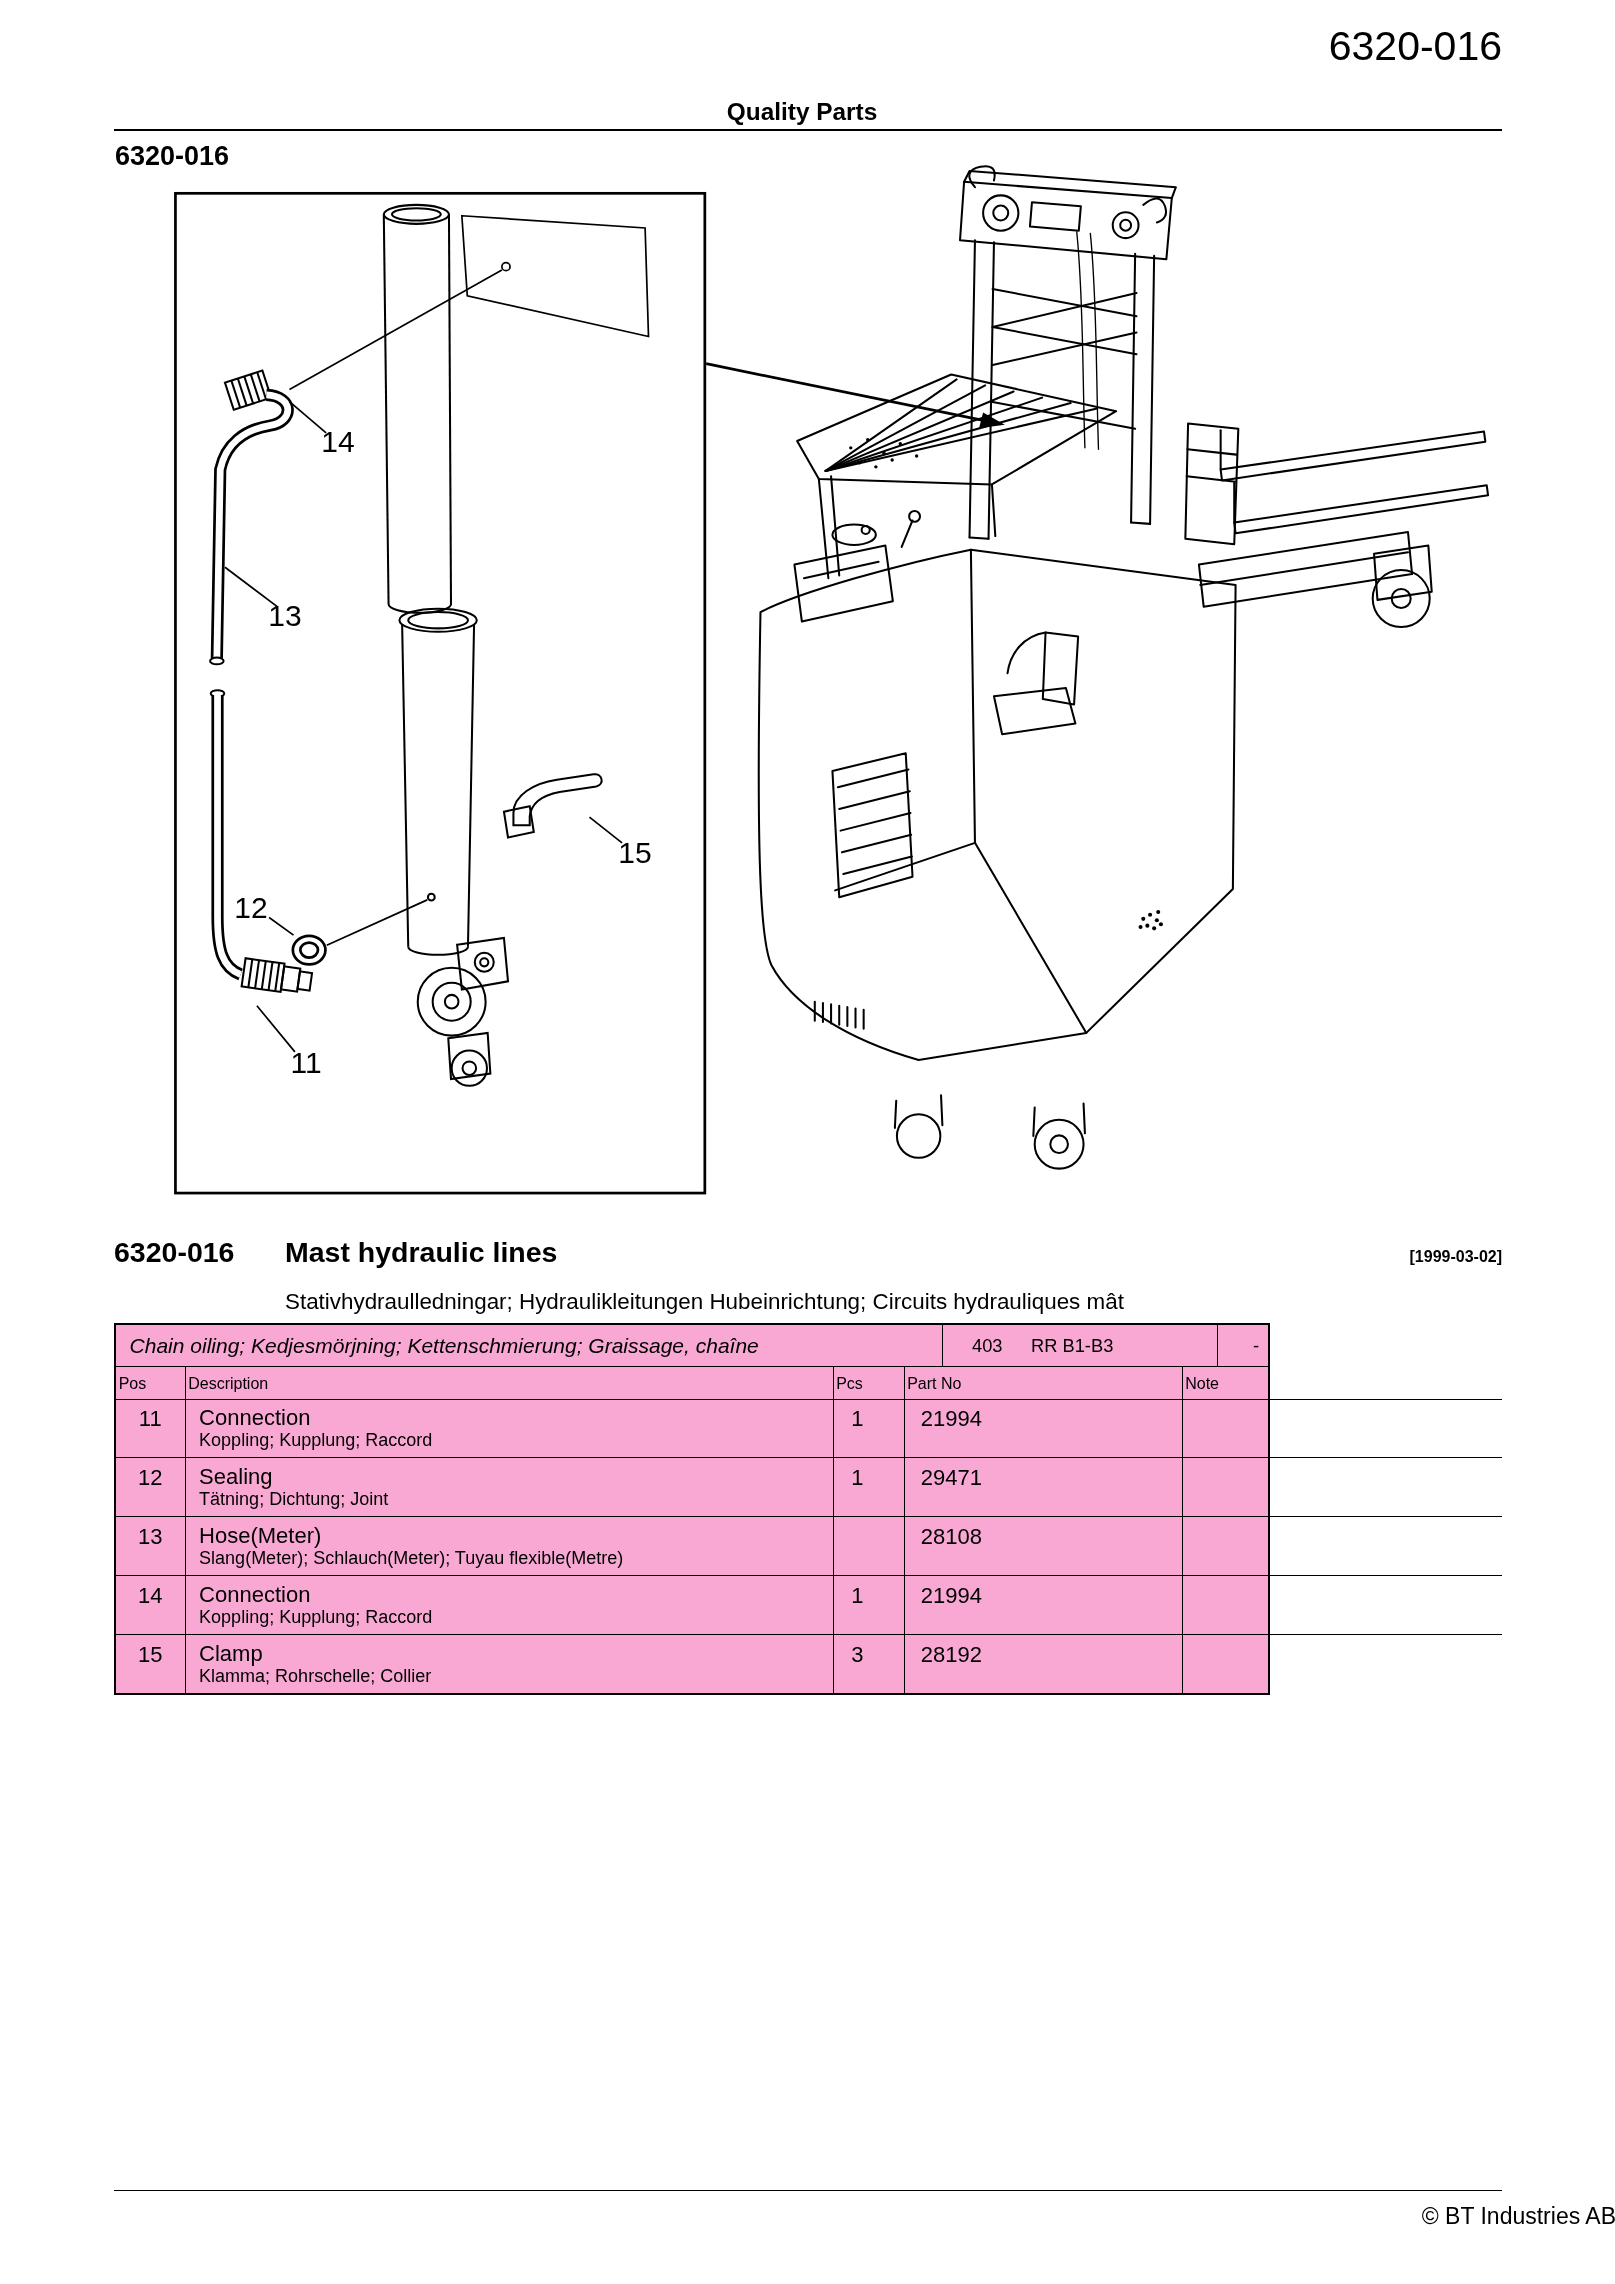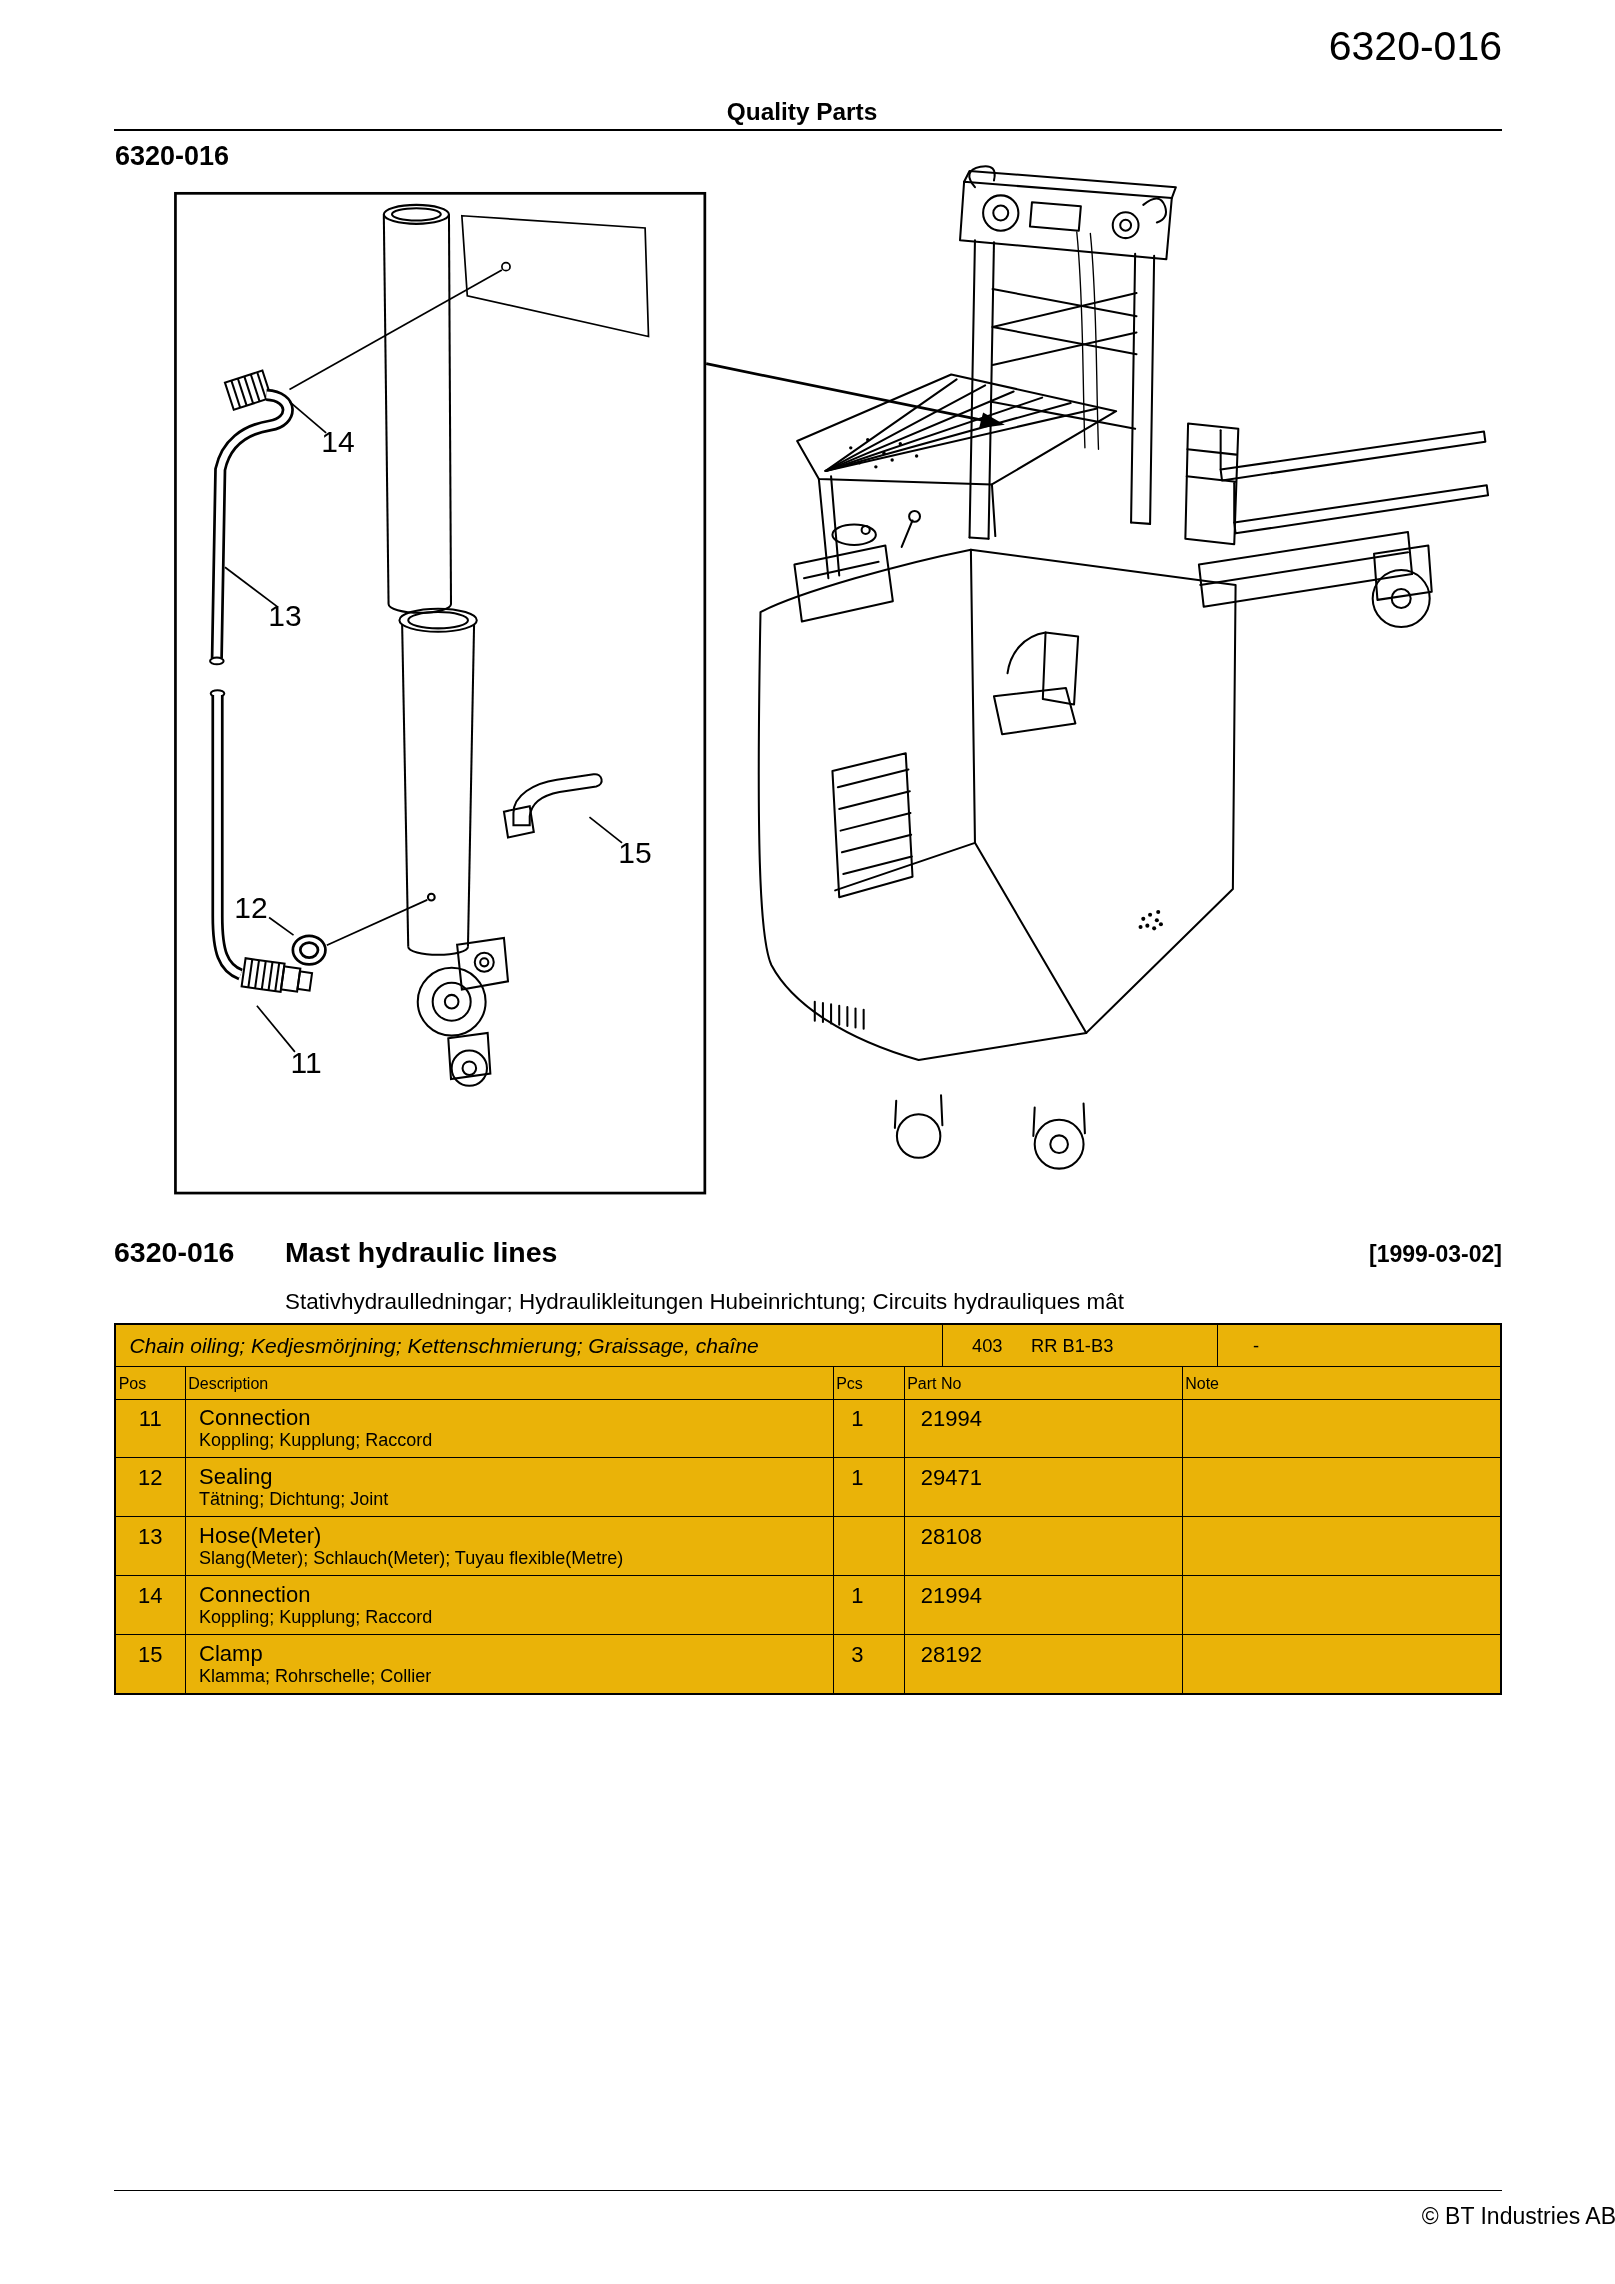--- a/index.html
+++ b/index.html
@@ -20,25 +20,25 @@
   
   .figure-area { position:absolute; top:156px; left:114px; width:1388px; height:1052px; }
   .figure-svg  { position:absolute; left:0; top:0; }
   .callout { position:absolute; transform:translate(-50%,-50%); font-size:30px; font-weight:400; }
 
   
   .section-title-row { position:absolute; top:1236px; left:114px; width:1388px;
                        display:flex; align-items:baseline; }
   .sec-num  { font-size:28.5px; font-weight:bold; width:171px; flex:none; }
   .sec-title{ font-size:28.5px; font-weight:bold; }
-  .sec-date { margin-left:auto; font-size:23px; font-weight:bold; }
+  .sec-date { margin-left:auto; font-size:16px; font-weight:bold; }
   .section-subtitle { position:absolute; top:1279px; left:285px; font-size:22.4px;margin-top:10px; }
 
   
-  .parts-table-wrap { position:absolute; top:1323px; left:114px; width:1388px; border:2px solid #000; background:#eab308; }
+  .parts-table-wrap { position:absolute; top:1323px; left:114px; width:1156px; border:2px solid #000; background:#f9a8d4; }
   .group-header { display:flex; align-items:stretch; height:42px; border-bottom:1.4px solid #000; }
   .gh-title { width:826px; display:flex; align-items:center; padding-left:13.6px;
               font-style:italic; font-size:21px; }
   .gh-mid   { width:275px; border-left:1.4px solid #000; display:flex; align-items:center;
               padding-left:29px; font-size:18.3px; gap:28.5px; }
   .gh-note  { flex:1; border-left:1.4px solid #000; display:flex; align-items:center;
               padding-left:35px; font-size:18.3px; }
 
   table.parts { width:100%; border-collapse:collapse; table-layout:fixed; }
   table.parts th { font-size:16px; font-weight:normal; text-align:left;

